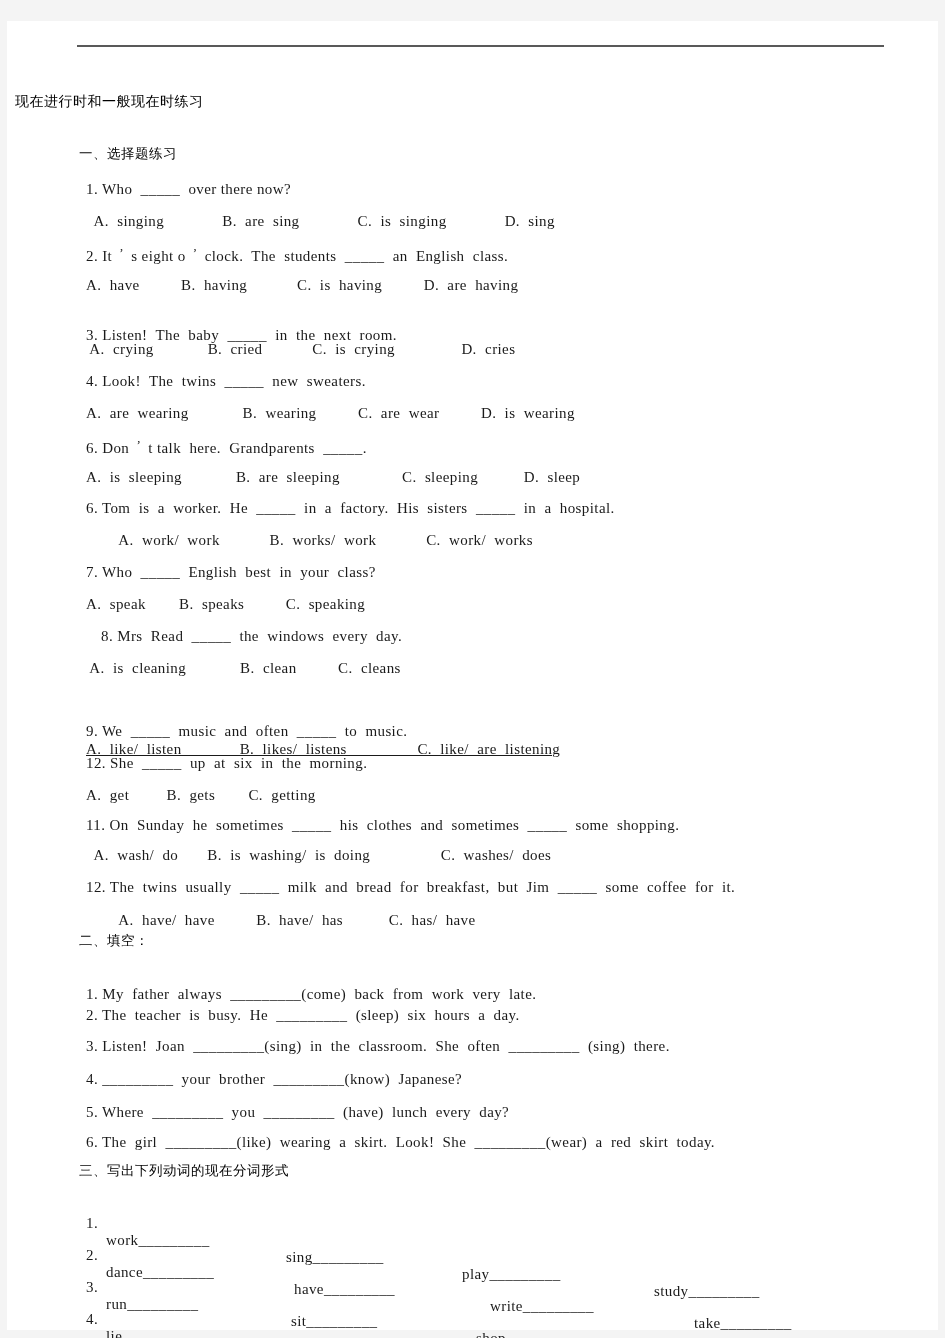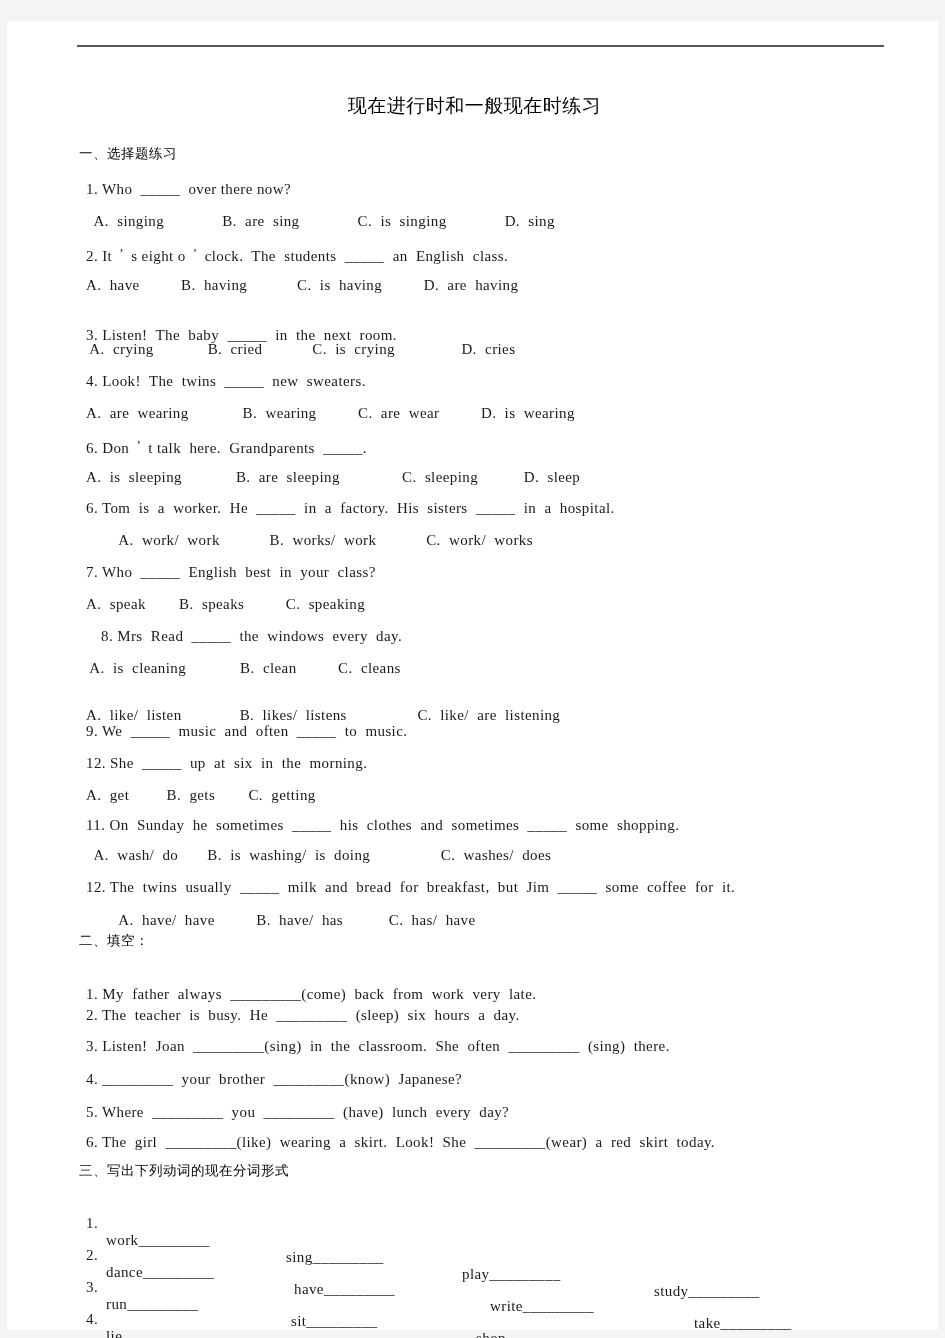--- a/index.html
+++ b/index.html
@@ -37,26 +37,26 @@
     border-top: 2px solid #595959;
   }
   .content {
     position: absolute;
     left: 0;
     top: 0;
     width: 931px;
   }
   .doc-title {
     position: absolute;
-    left: 2px;
+    left: 8px;
     top: 72px;
     width: 931px;
-    text-align: center;
+    text-align: left;
     font-family: "DejaVu Sans", sans-serif;
-    font-size: 19px;
+    font-size: 14px;
     color: #000;
     letter-spacing: 0.5px;
   }
   .section-head {
     position: absolute;
     left: 72px;
     font-family: "DejaVu Sans", sans-serif;
     font-size: 13.5px;
     color: #000;
     white-space: nowrap;
@@ -130,21 +130,21 @@
       <div class="line" style="left:79px; top:479px;">6. Tom  is  a  worker.  He  _____  in  a  factory.  His  sisters  _____  in  a  hospital.</div>
       <div class="opts" style="left:79px; top:511px;">        A.  work/  work            B.  works/  work            C.  work/  works</div>
 
       <div class="line" style="left:79px; top:543px;">7. Who  _____  English  best  in  your  class?</div>
       <div class="opts" style="left:79px; top:575px;">A.  speak        B.  speaks          C.  speaking</div>
 
       <div class="line" style="left:94px; top:607px;">8. Mrs  Read  _____  the  windows  every  day.</div>
       <div class="opts" style="left:79px; top:639px;"> A.  is  cleaning             B.  clean          C.  cleans</div>
 
       <div class="line" style="left:79px; top:702px;text-align:right;">9. We  _____  music  and  often  _____  to  music.</div>
-      <div class="opts" style="left:79px; top:686px;">A.  like/  listen              B.  likes/  listens                 C.  like/  are  listening</div>
+      <div class="opts" style="left:79px; top:720px;text-decoration:underline;">A.  like/  listen              B.  likes/  listens                 C.  like/  are  listening</div>
 
       <div class="line" style="left:79px; top:734px;">12. She  _____  up  at  six  in  the  morning.</div>
       <div class="opts" style="left:79px; top:766px;">A.  get         B.  gets        C.  getting</div>
 
       <div class="line" style="left:79px; top:796px;">11. On  Sunday  he  sometimes  _____  his  clothes  and  sometimes  _____  some  shopping.</div>
       <div class="opts" style="left:79px; top:826px;">  A.  wash/  do       B.  is  washing/  is  doing                 C.  washes/  does</div>
 
       <div class="line" style="left:79px; top:858px;">12. The  twins  usually  _____  milk  and  bread  for  breakfast,  but  Jim  _____  some  coffee  for  it.</div>
       <div class="opts" style="left:79px; top:891px;">        A.  have/  have          B.  have/  has           C.  has/  have</div>
 

